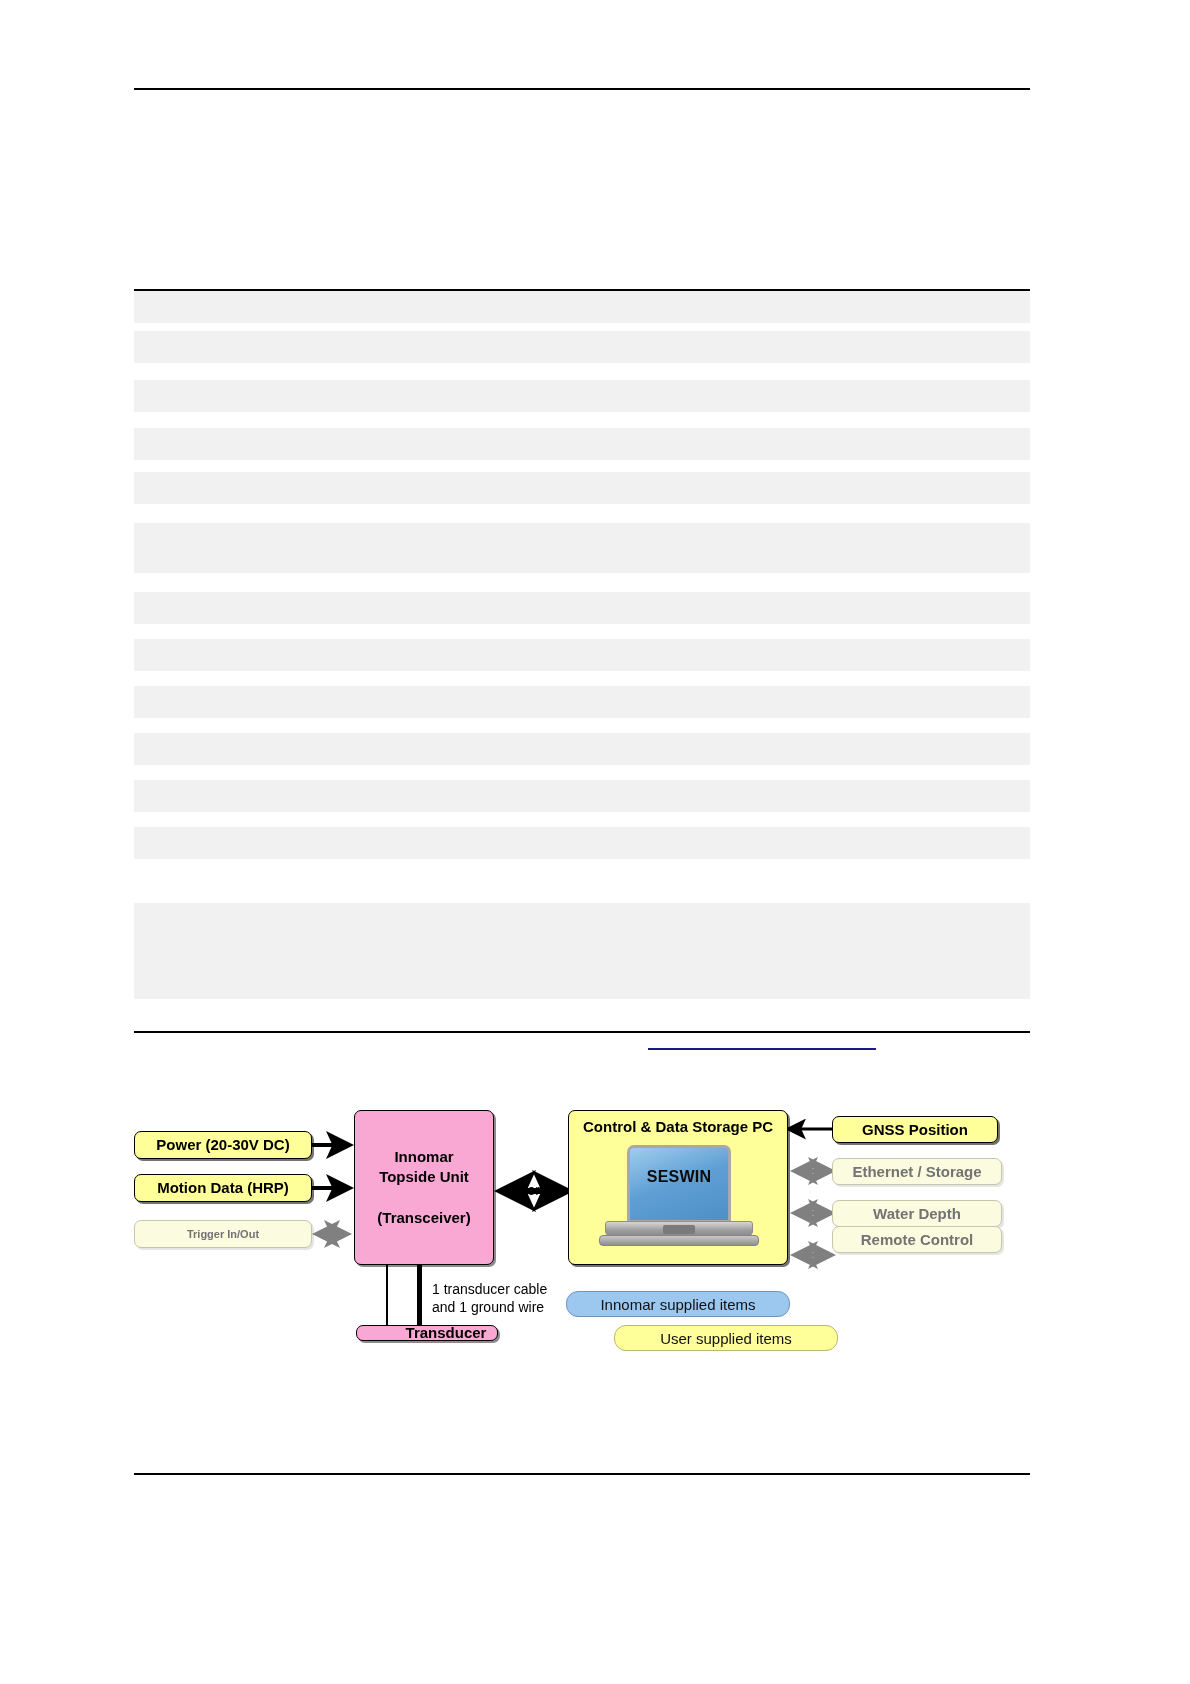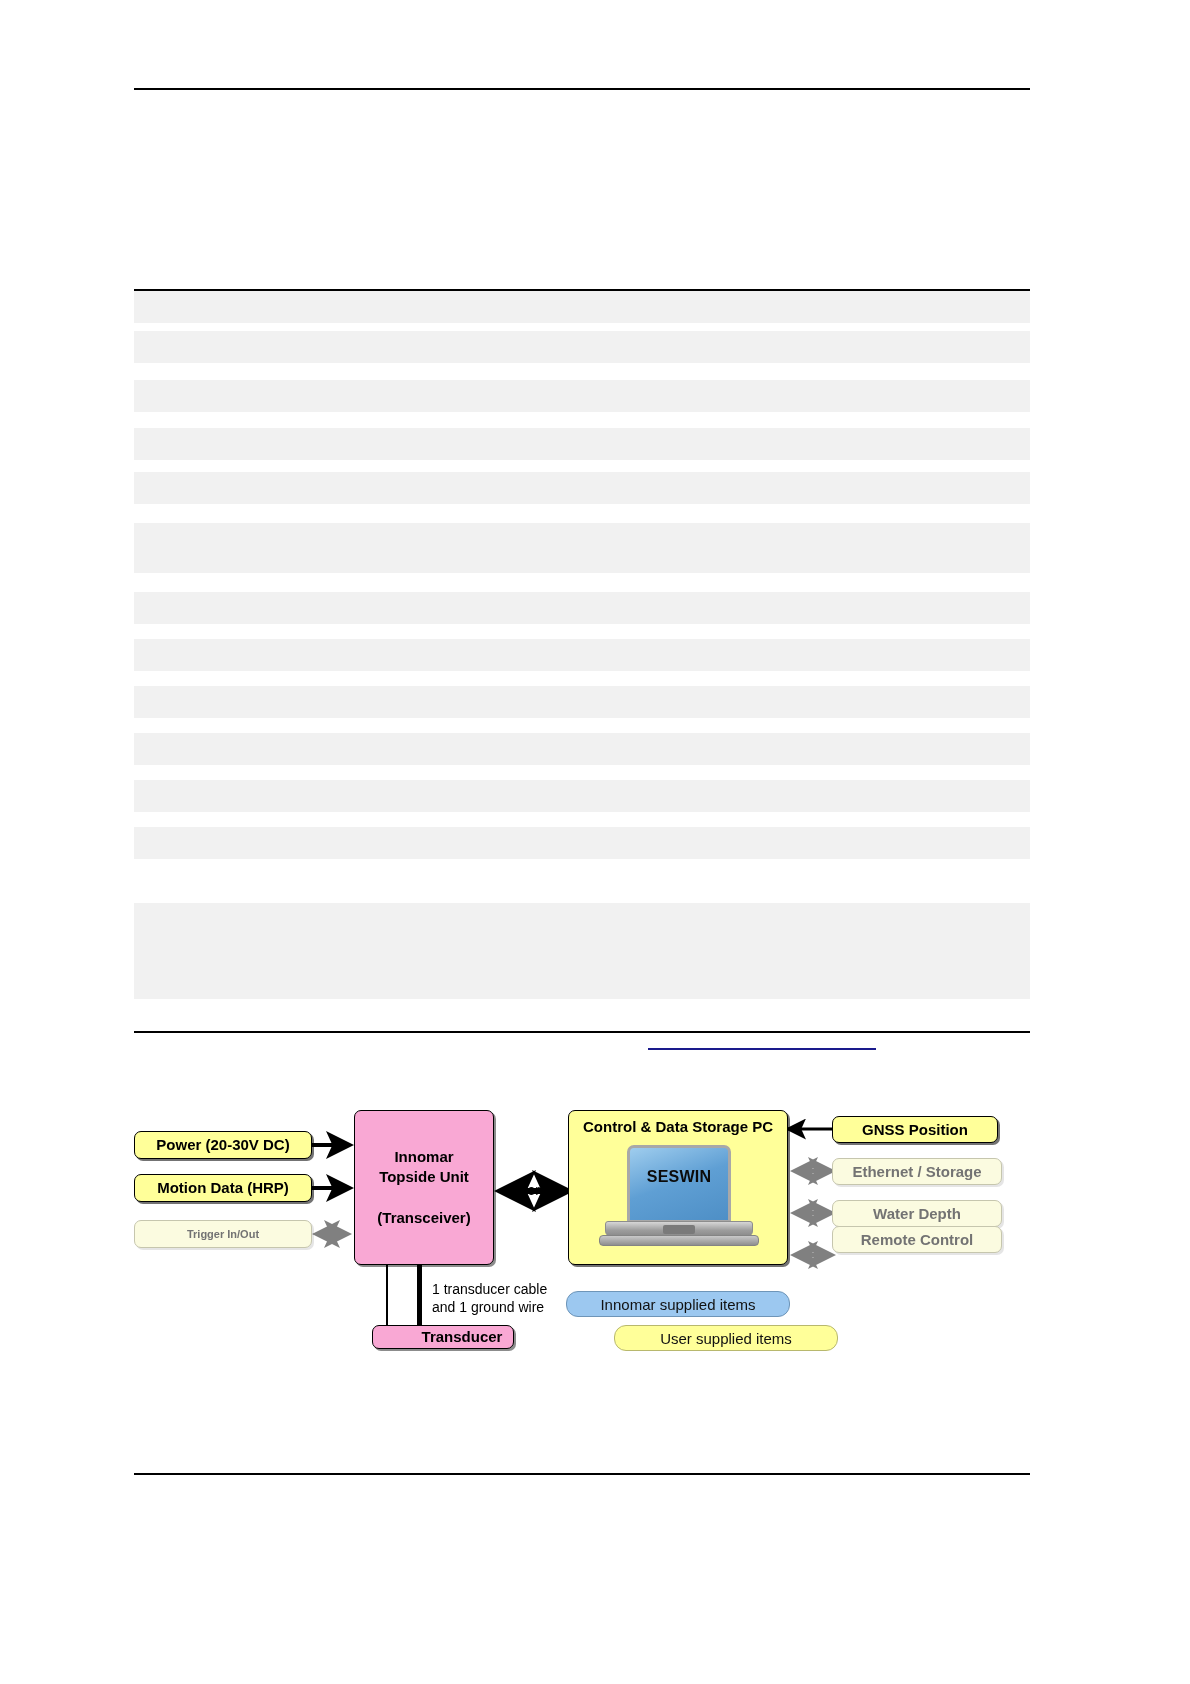--- a/index.html
+++ b/index.html
@@ -279,21 +279,21 @@
   </div>
 
   <div class="node n-faded" style="left:832px; top:1200px; width:170px; height:27px; font-size:15px;">
     <span>Water Depth</span>
   </div>
 
   <div class="node n-faded" style="left:832px; top:1226px; width:170px; height:27px; font-size:15px;">
     <span>Remote Control</span>
   </div>
 
-  <div class="node n-blue" style="left:372px; top:1325px; width:142px; height:24px; font-size:15px;padding-left:38px;">
+  <div class="node n-blue" style="left:356px; top:1325px; width:142px; height:16px; font-size:15px;padding-left:38px;">
     <span>Transducer</span>
   </div>
 
   <div class="annot" style="left:432px; top:1281px; width:140px;">1 transducer cable
 and 1 ground wire</div>
 
   <div class="legend-box legend-blue" style="left:566px; top:1291px; width:224px; height:26px;">
     <span>Innomar supplied items</span>
   </div>
 

